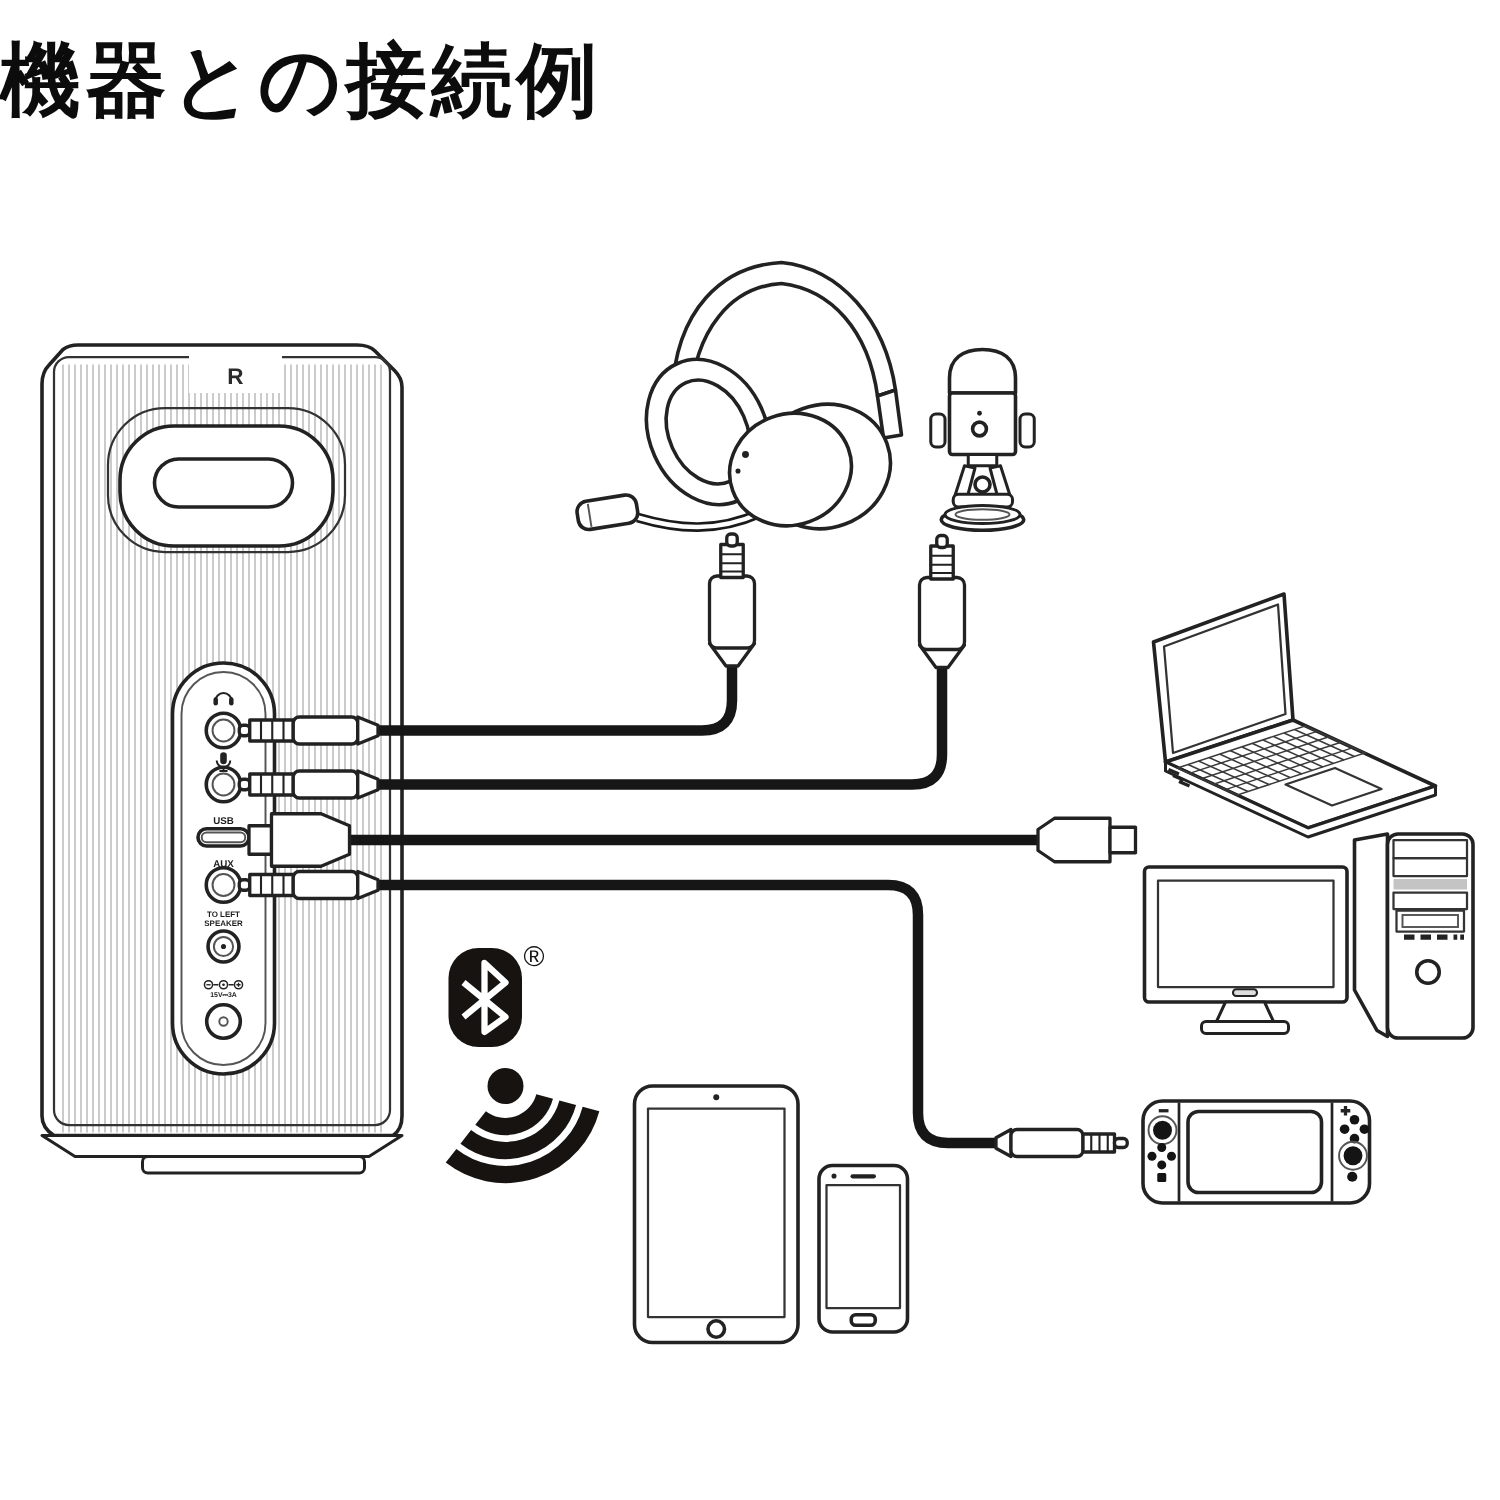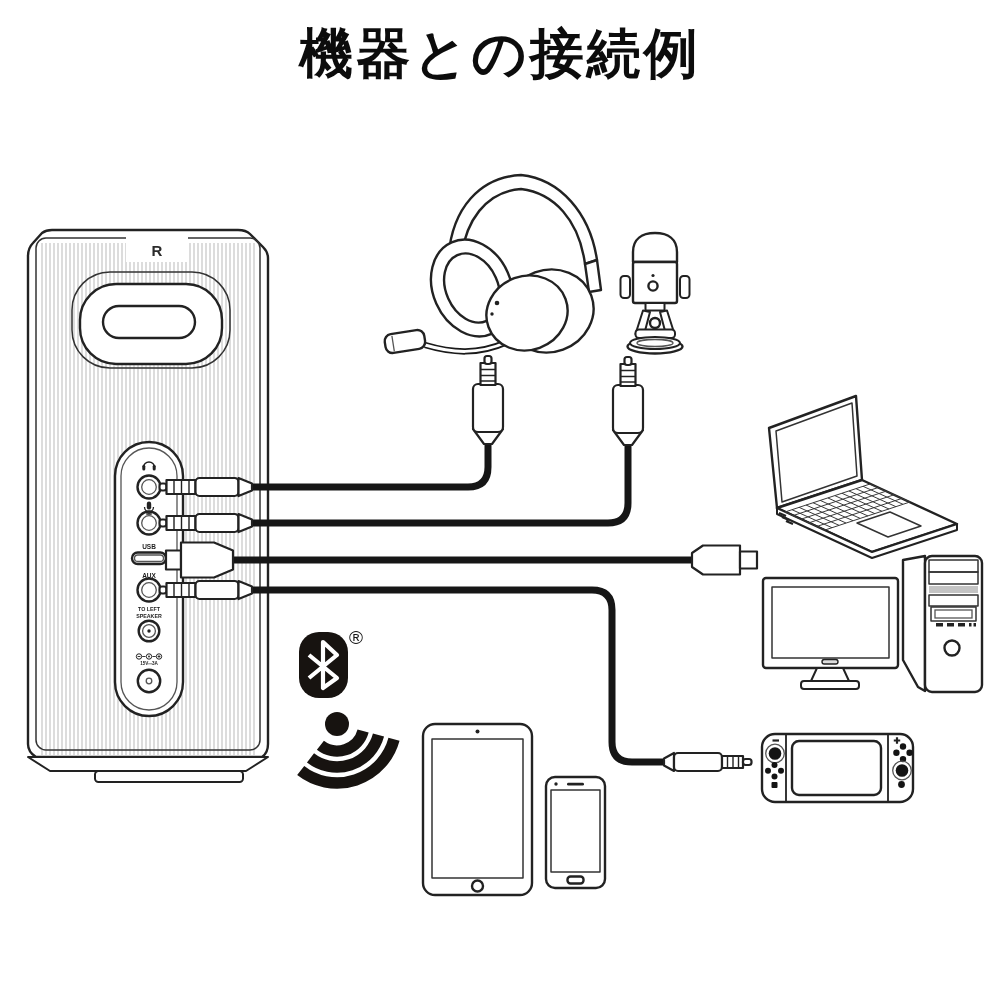--- a/index.html
+++ b/index.html
@@ -1,18 +1,18 @@
 <!DOCTYPE html>
 <html><head>
 <meta charset="utf-8">
 <style>
   html,body{margin:0;padding:0;background:#fff;}
   body{width:1000px;height:1000px;position:relative;overflow:hidden;
        font-family:"Liberation Sans","DejaVu Sans",sans-serif;}
-  .title{position:absolute;top:18px;left:0;width:1000px;text-align:center;
+  .title{position:absolute;top:18px;left:0;width:1000px;text-align:left;
          font-size:54px;font-weight:800;color:#0c0c0c;letter-spacing:3px;margin:0;}
   svg{position:absolute;top:0;left:0;}
   svg text{font-family:"Liberation Sans","DejaVu Sans",sans-serif;}
   .o  {fill:none;stroke:#222;stroke-width:2.4;stroke-linejoin:round;stroke-linecap:round;}
   .o1 {fill:none;stroke:#333;stroke-width:1.5;stroke-linejoin:round;}
   .of {fill:#fff;stroke:#222;stroke-width:2.4;stroke-linejoin:round;}
   .of2{fill:#fff;stroke:#222;stroke-width:2;stroke-linejoin:round;}
   .thin{fill:none;stroke:#555;stroke-width:1.3;}
   .cable{fill:none;stroke:#161616;stroke-width:7;}
   .plug{fill:#fff;stroke:#222;stroke-width:2.2;stroke-linejoin:round;}

